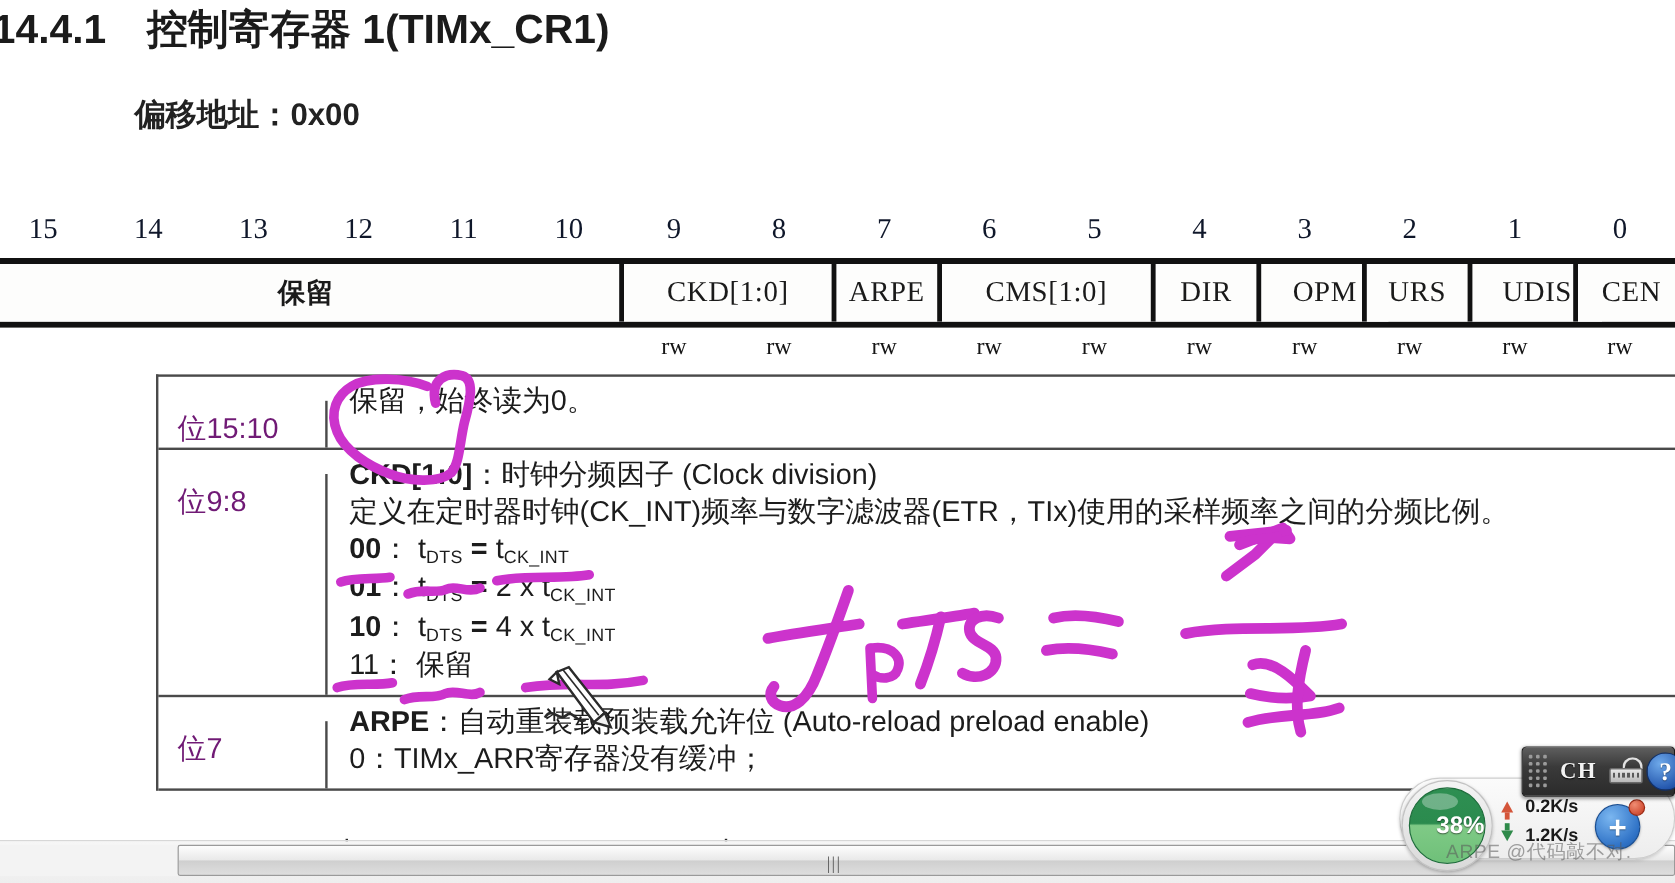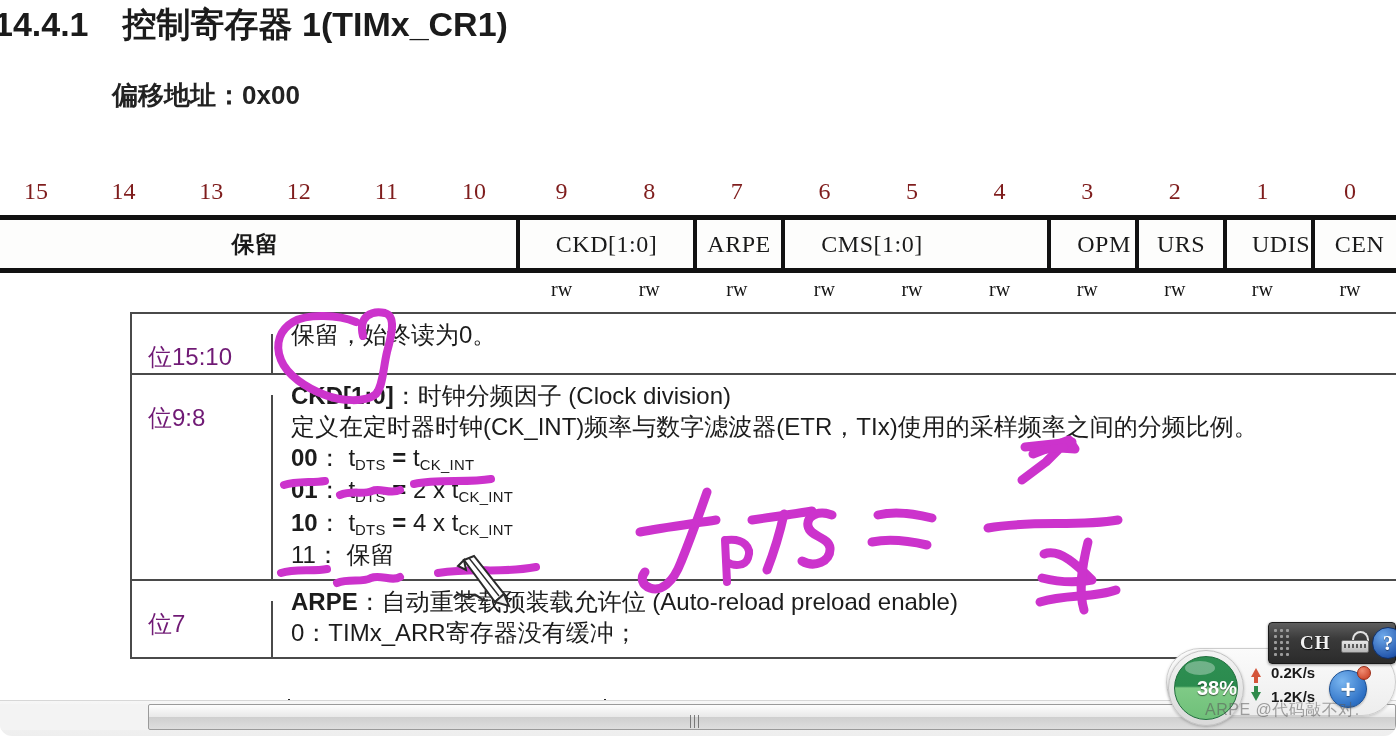--- a/index.html
+++ b/index.html
@@ -8,21 +8,20 @@
     width: 1396px; height: 736px;
     overflow: hidden;
     background: #ffffff;
     font-family: "Liberation Sans", sans-serif;
   }
   #screen {
     position: relative;
     width: 1396px; height: 736px;
     background: #ffffff;
     overflow: hidden;
-    border-radius: 12px;
   }
 
   
   #doc {
     position: absolute;
     left: 0; top: 0; width: 1396px; height: 700px;
     background: #ffffff;
     overflow: hidden;
   }
 
@@ -59,21 +58,21 @@
     left: 0; top: 176px;
     width: 1396px; height: 32px;
   }
   .bitnum {
     position: absolute;
     top: 0;
     width: 40px;
     text-align: center;
     font-family: "Liberation Serif", serif;
     font-size: 24px;
-    color: #7f1d1d;
+    color: #0f172a;
     line-height: 30px;
   }
   #bitrow {
     position: absolute;
     left: -6px; top: 215px;
     width: 1404px; height: 58px;
     border-top: 5px solid #111111;
     border-bottom: 5px solid #111111;
     background: #fdfdfc;
   }
@@ -436,20 +435,23 @@
         </div>
         <div class="bitcell sep" style="left: 522px; width: 177px;">
           <span>CKD[1:0]</span>
         </div>
         <div class="bitcell sep" style="left: 699px; width: 88px;">
           <span>ARPE</span>
         </div>
         <div class="bitcell sep" style="left: 787px; width: 178px;">
           <span>CMS[1:0]</span>
         </div>
+        <div class="bitcell sep" style="left: 965px; width: 88px;">
+          <span>DIR</span>
+        </div>
         <div class="bitcell sep" style="left: 1053px; width: 110px;">
           <span>OPM</span>
         </div>
         <div class="bitcell sep" style="left: 1141px; width: 88px;">
           <span>URS</span>
         </div>
         <div class="bitcell sep" style="left: 1229px; width: 112px;">
           <span>UDIS</span>
         </div>
         <div class="bitcell sep" style="left: 1317px; width: 93px;">

